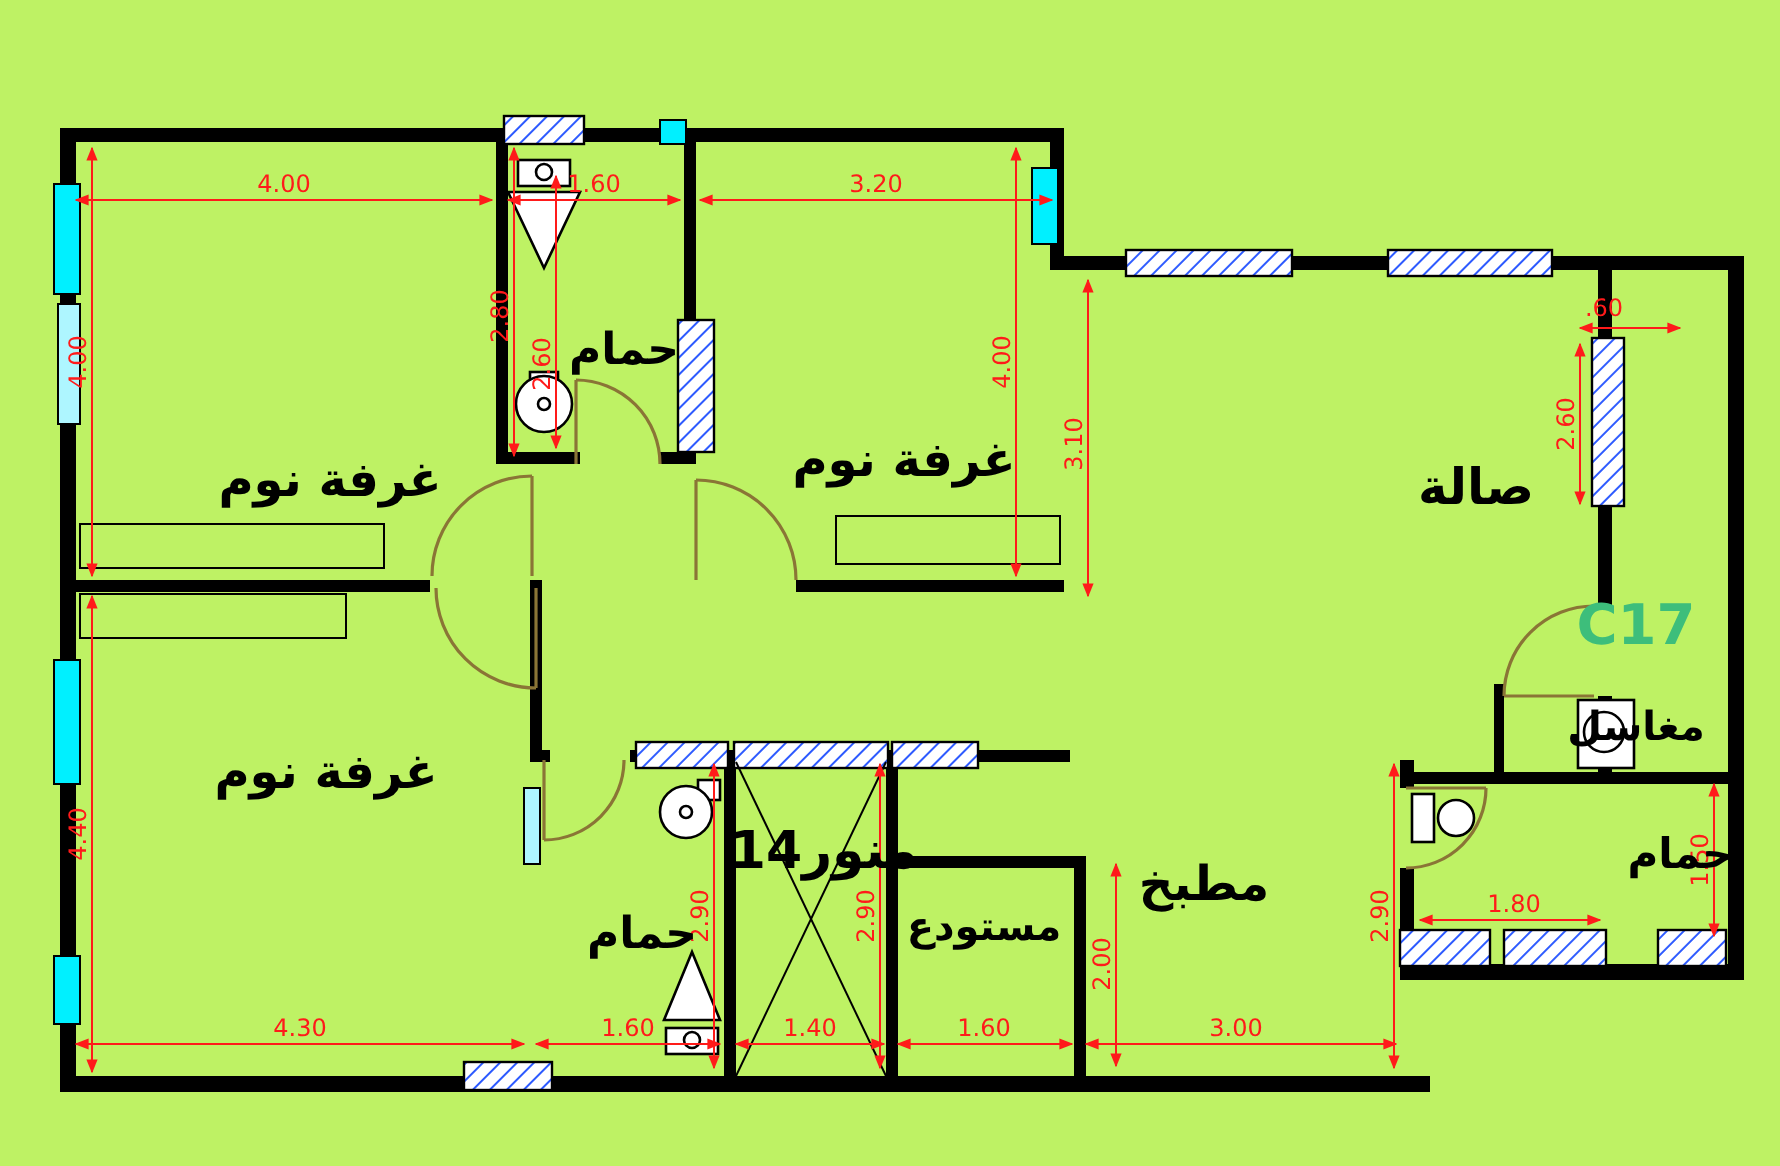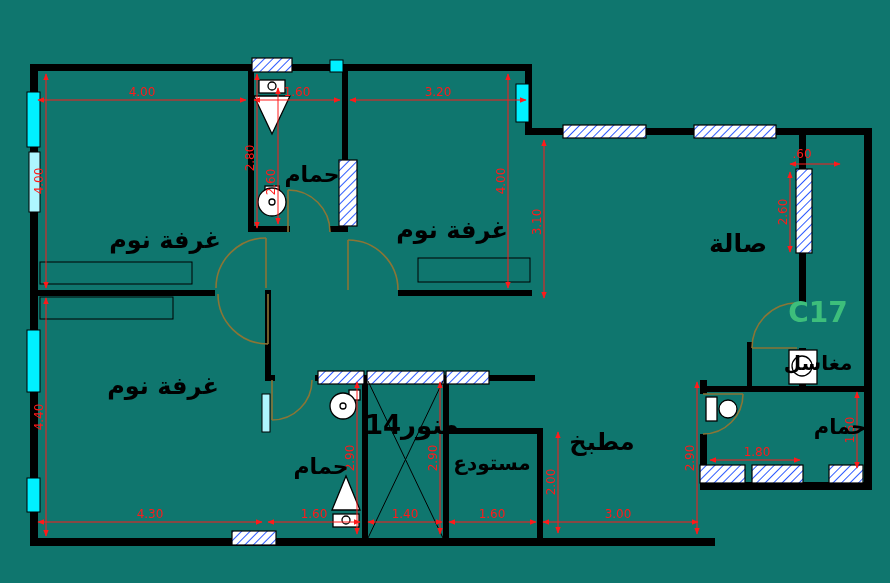--- a/index.html
+++ b/index.html
@@ -1,16 +1,16 @@
 <!DOCTYPE html>
 <html><head>
 <meta charset="utf-8">
 <style>
   html,body{margin:0;padding:0;background:#ffffff;}
-  .canvas{position:relative;width:890px;height:583px;background:#0f766e;overflow:hidden;
+  .canvas{position:relative;width:890px;height:583px;background:#bef264;overflow:hidden;
           font-family:"DejaVu Sans", sans-serif;}
   svg{display:block;}
   .wall{fill:#000000;stroke:none;}
   .furn{fill:none;stroke:#000;stroke-width:1;}
   .win{fill:#00F0FF;stroke:#000;stroke-width:1;}
   .win.light{fill:#aef6ff;}
   .hwin{fill:url(#hatch);stroke:#000;stroke-width:1.2;}
   .dimline{stroke:#FF1A1A;stroke-width:1;}
   .dimtext{fill:#FF1A1A;font-size:12px;font-family:"DejaVu Sans",sans-serif;text-anchor:middle;}
   .room{fill:#000;font-weight:700;text-anchor:middle;font-family:"DejaVu Sans",sans-serif;}

